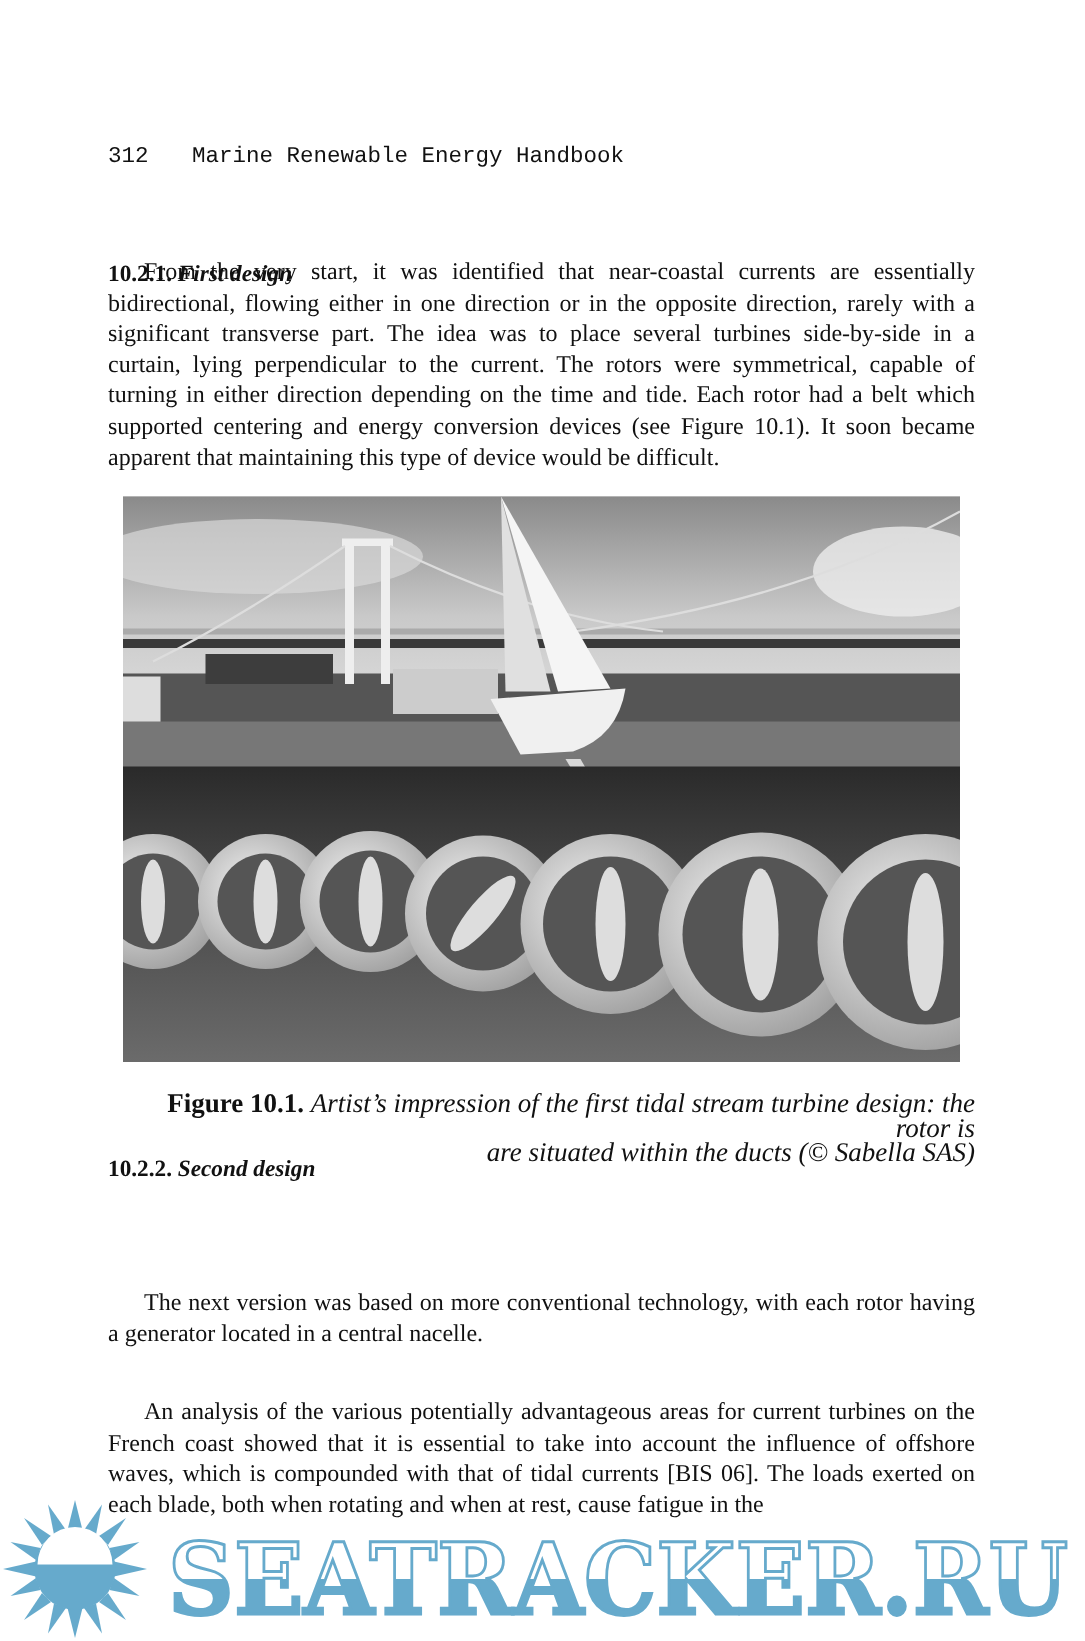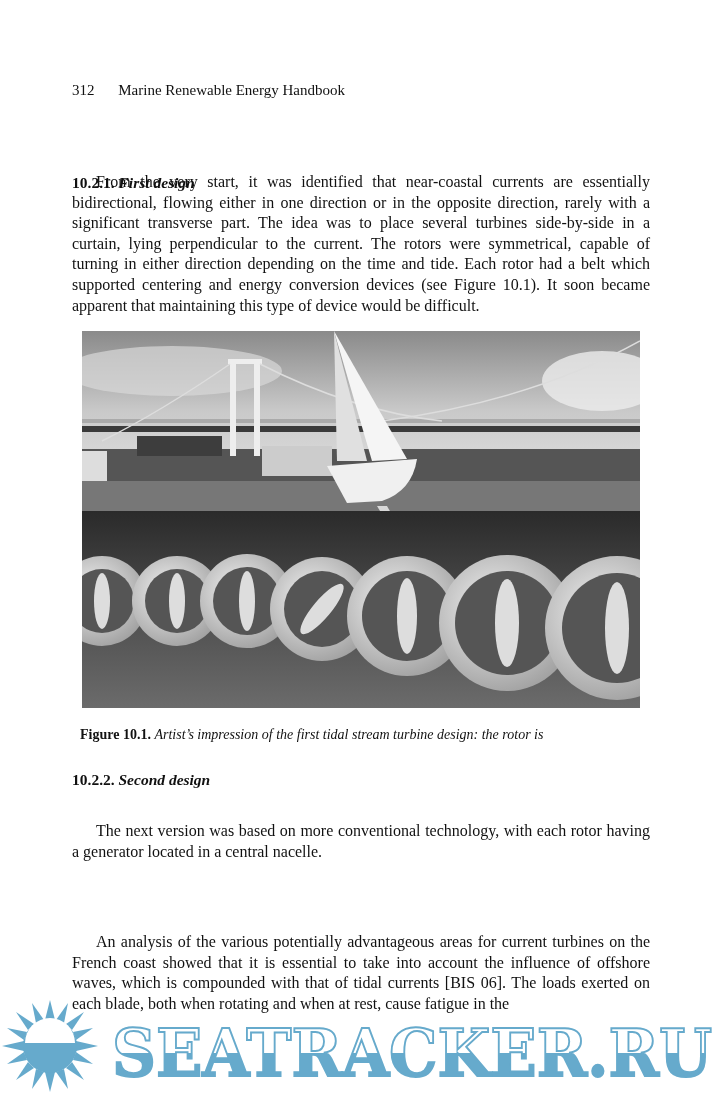--- a/index.html
+++ b/index.html
@@ -1,23 +1,23 @@
 <!DOCTYPE html>
 <html><head>
 <meta charset="utf-8">
 <style>
   html, body { margin:0; padding:0; background:#ffffff; }
   body { width:723px; height:1094px; position:relative; overflow:hidden; font-family:"Liberation Serif", serif; color:#111; }
-  .running-head { position:absolute; left:72px; top:82px; font-size:15px; }
+  .running-head { position:absolute; left:72px; top:96px; font-size:15px;font-family:Liberation Mono, monospace; }
   .running-head .pg { margin-right:20px; }
   .heading { position:absolute; left:72px; font-size:15.5px; font-weight:bold; }
   .heading i { font-style:italic; }
   .para { position:absolute; left:72px; width:578px; font-size:16px; line-height:20.6px; text-align:justify; text-indent:24px; margin:0; }
   .figure { position:absolute; left:82px; top:331px; width:558px; height:377px; overflow:hidden; background:#777; }
-  .caption { position:absolute; left:80px; width:570px; top:727px; font-size:14px; line-height:16.5px; text-align:left; }
+  .caption { position:absolute; left:80px; width:570px; top:727px; font-size:18px; line-height:16.5px; text-align:right; }
   .caption b { font-weight:bold; }
   .caption i { font-style:italic; }
   .watermark { position:absolute; left:0; top:1000px; width:723px; height:94px; }
 </style>
 </head>
 <body>
 
 <div class="running-head">
   <span class="pg">312</span>
   <span>Marine Renewable Energy Handbook</span>
@@ -110,28 +110,29 @@
           <circle cx="55" cy="62" r="72" fill="url(#duct)"></circle>
           <circle cx="55" cy="62" r="55" fill="#555"></circle>
           <ellipse cx="55" cy="62" rx="12" ry="46" fill="#ddd"></ellipse>
         </g>
     </g>
   </svg>
 </div>
 
 <div class="caption">
   <div><b>Figure 10.1.</b> <i>Artist’s impression of the first tidal stream turbine design: the rotor is</i></div>
+  <div><i>are situated within the ducts (© Sabella SAS)</i></div>
 </div>
 
 <div class="heading" style="top:771px;">
   <span>10.2.2.</span>
   <i>Second design</i>
 </div>
 
-<p class="para" style="top:821px;">The next version was based on more conventional technology, with each rotor having a generator located in a central nacelle.</p>
+<p class="para" style="top:859px;">The next version was based on more conventional technology, with each rotor having a generator located in a central nacelle.</p>
 <p class="para" style="top:921px;margin-top:11px;">An analysis of the various potentially advantageous areas for current turbines on the French coast showed that it is essential to take into account the influence of offshore waves, which is compounded with that of tidal currents [BIS 06]. The loads exerted on each blade, both when rotating and when at rest, cause fatigue in the</p>
 
 <div class="watermark">
   <svg width="723" height="94" viewBox="0 0 723 94">
     <g transform="translate(50,46)">
       <g fill="#66aacc">
         <polygon points="0,-46 5,-26 -5,-26"></polygon>
         <polygon points="0,46 5,26 -5,26"></polygon>
         <polygon points="-48,0 -26,5 -26,-5"></polygon>
         <polygon points="48,0 26,5 26,-5"></polygon>

